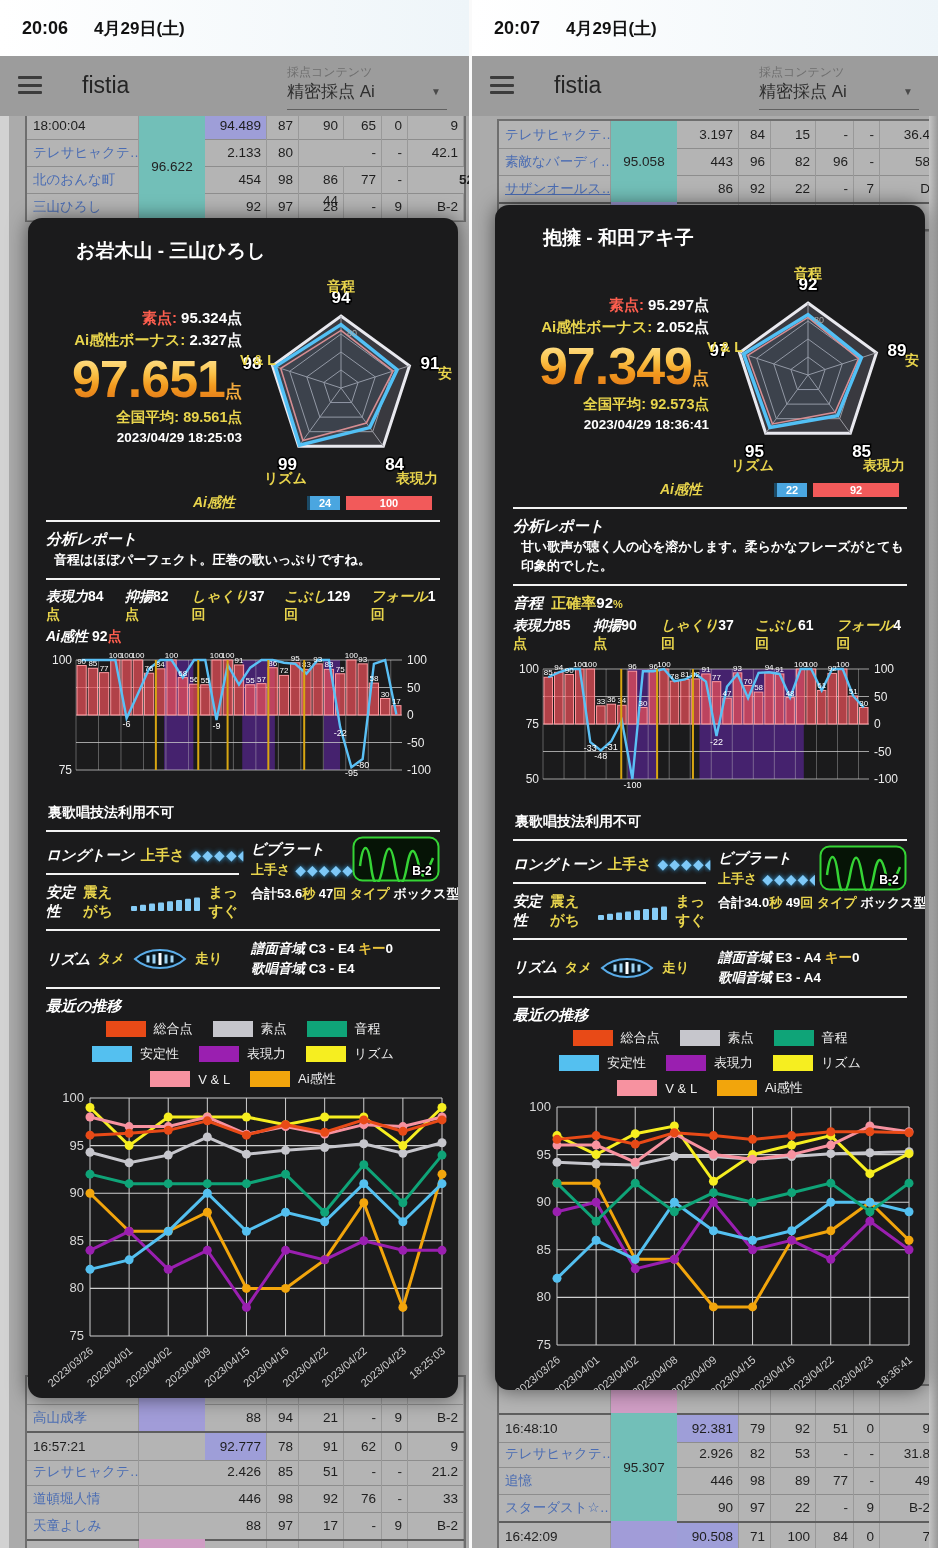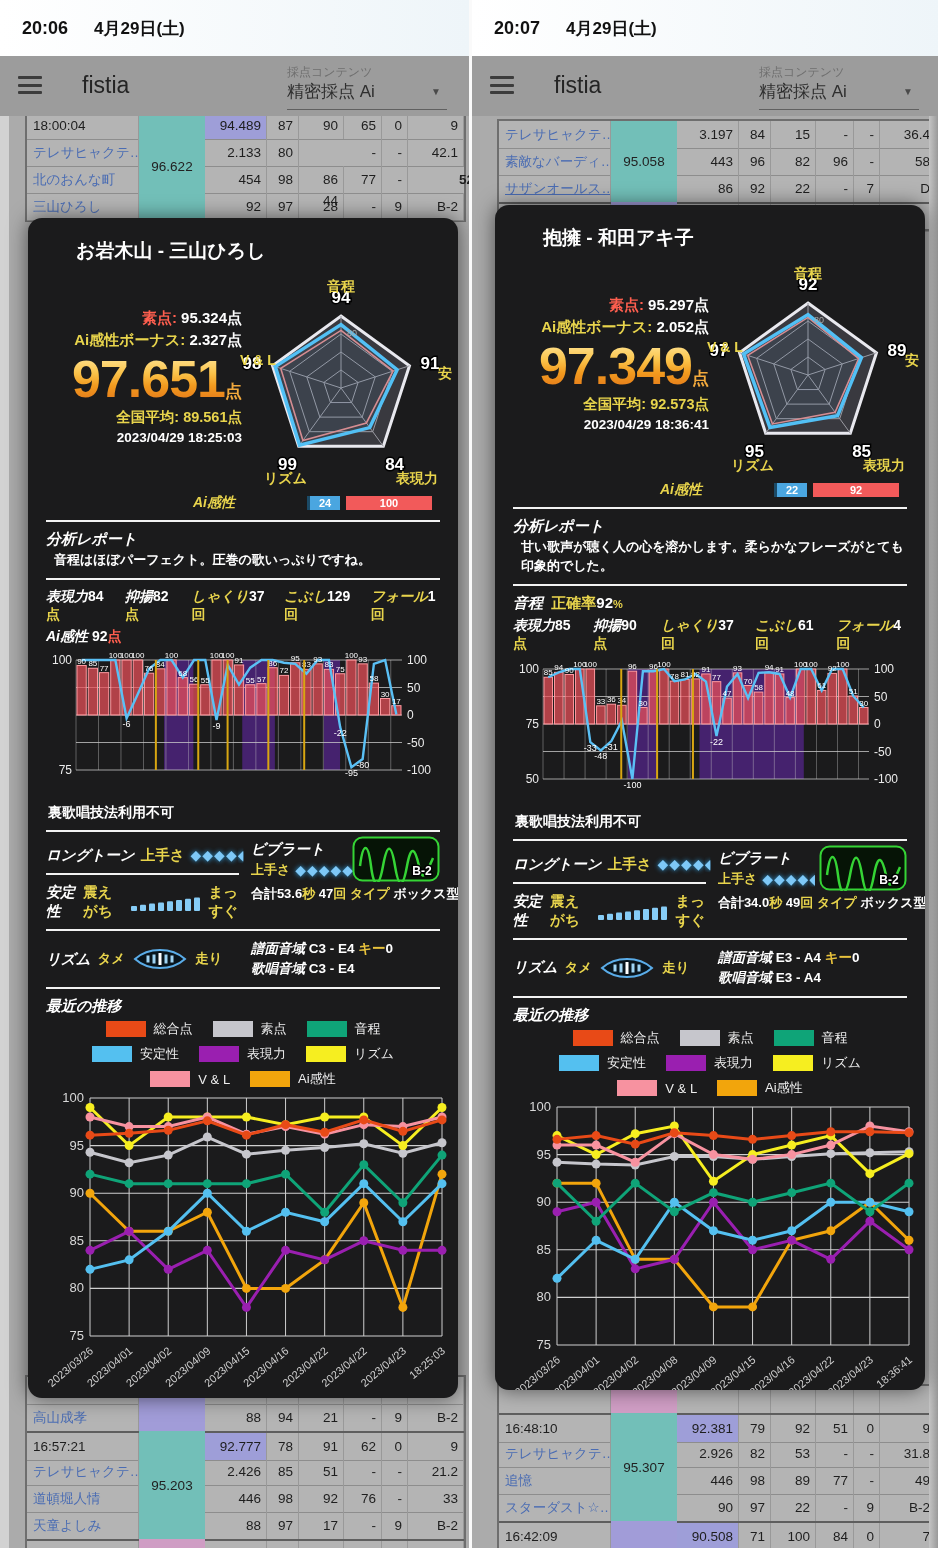--- a/index.html
+++ b/index.html
@@ -152,21 +152,20 @@
           <div class="t-cell t-num" style="left: 178px; width: 62px;">92</div>
           <div class="t-cell t-num" style="left: 240px; width: 32px;">97</div>
           <div class="t-cell t-num" style="left: 272px; width: 45px;">28</div>
           <div class="t-cell t-num" style="left: 317px; width: 38px;">-</div>
           <div class="t-cell t-num" style="left: 355px; width: 26px;">9</div>
           <div class="t-cell t-num" style="left: 381px; width: 56px;">B-2</div>
         </div>
       </div>
     <div class="dtable" style="top:1375px;height:189px;">
         <div class="t-merge m-purple" style="left: 112px; top: 0px; width: 66px; height: 54px;"></div>
-        <div class="t-merge m-teal" style="left: 112px; top: 54px; width: 66px; height: 108px;">95.203</div>
         <div class="t-merge m-pink" style="left: 112px; top: 162px; width: 66px; height: 27px;"></div>
         <div class="t-row" style="top: 0px;">
           <div class="t-cell t-name" style="left: 0px; width: 112px;"></div>
           <div class="t-cell t-num" style="left: 178px; width: 62px;"></div>
           <div class="t-cell t-num" style="left: 240px; width: 32px;"></div>
           <div class="t-cell t-num" style="left: 272px; width: 45px;"></div>
           <div class="t-cell t-num" style="left: 317px; width: 38px;"></div>
           <div class="t-cell t-num" style="left: 355px; width: 26px;"></div>
           <div class="t-cell t-num" style="left: 381px; width: 56px;"></div>
         </div>

